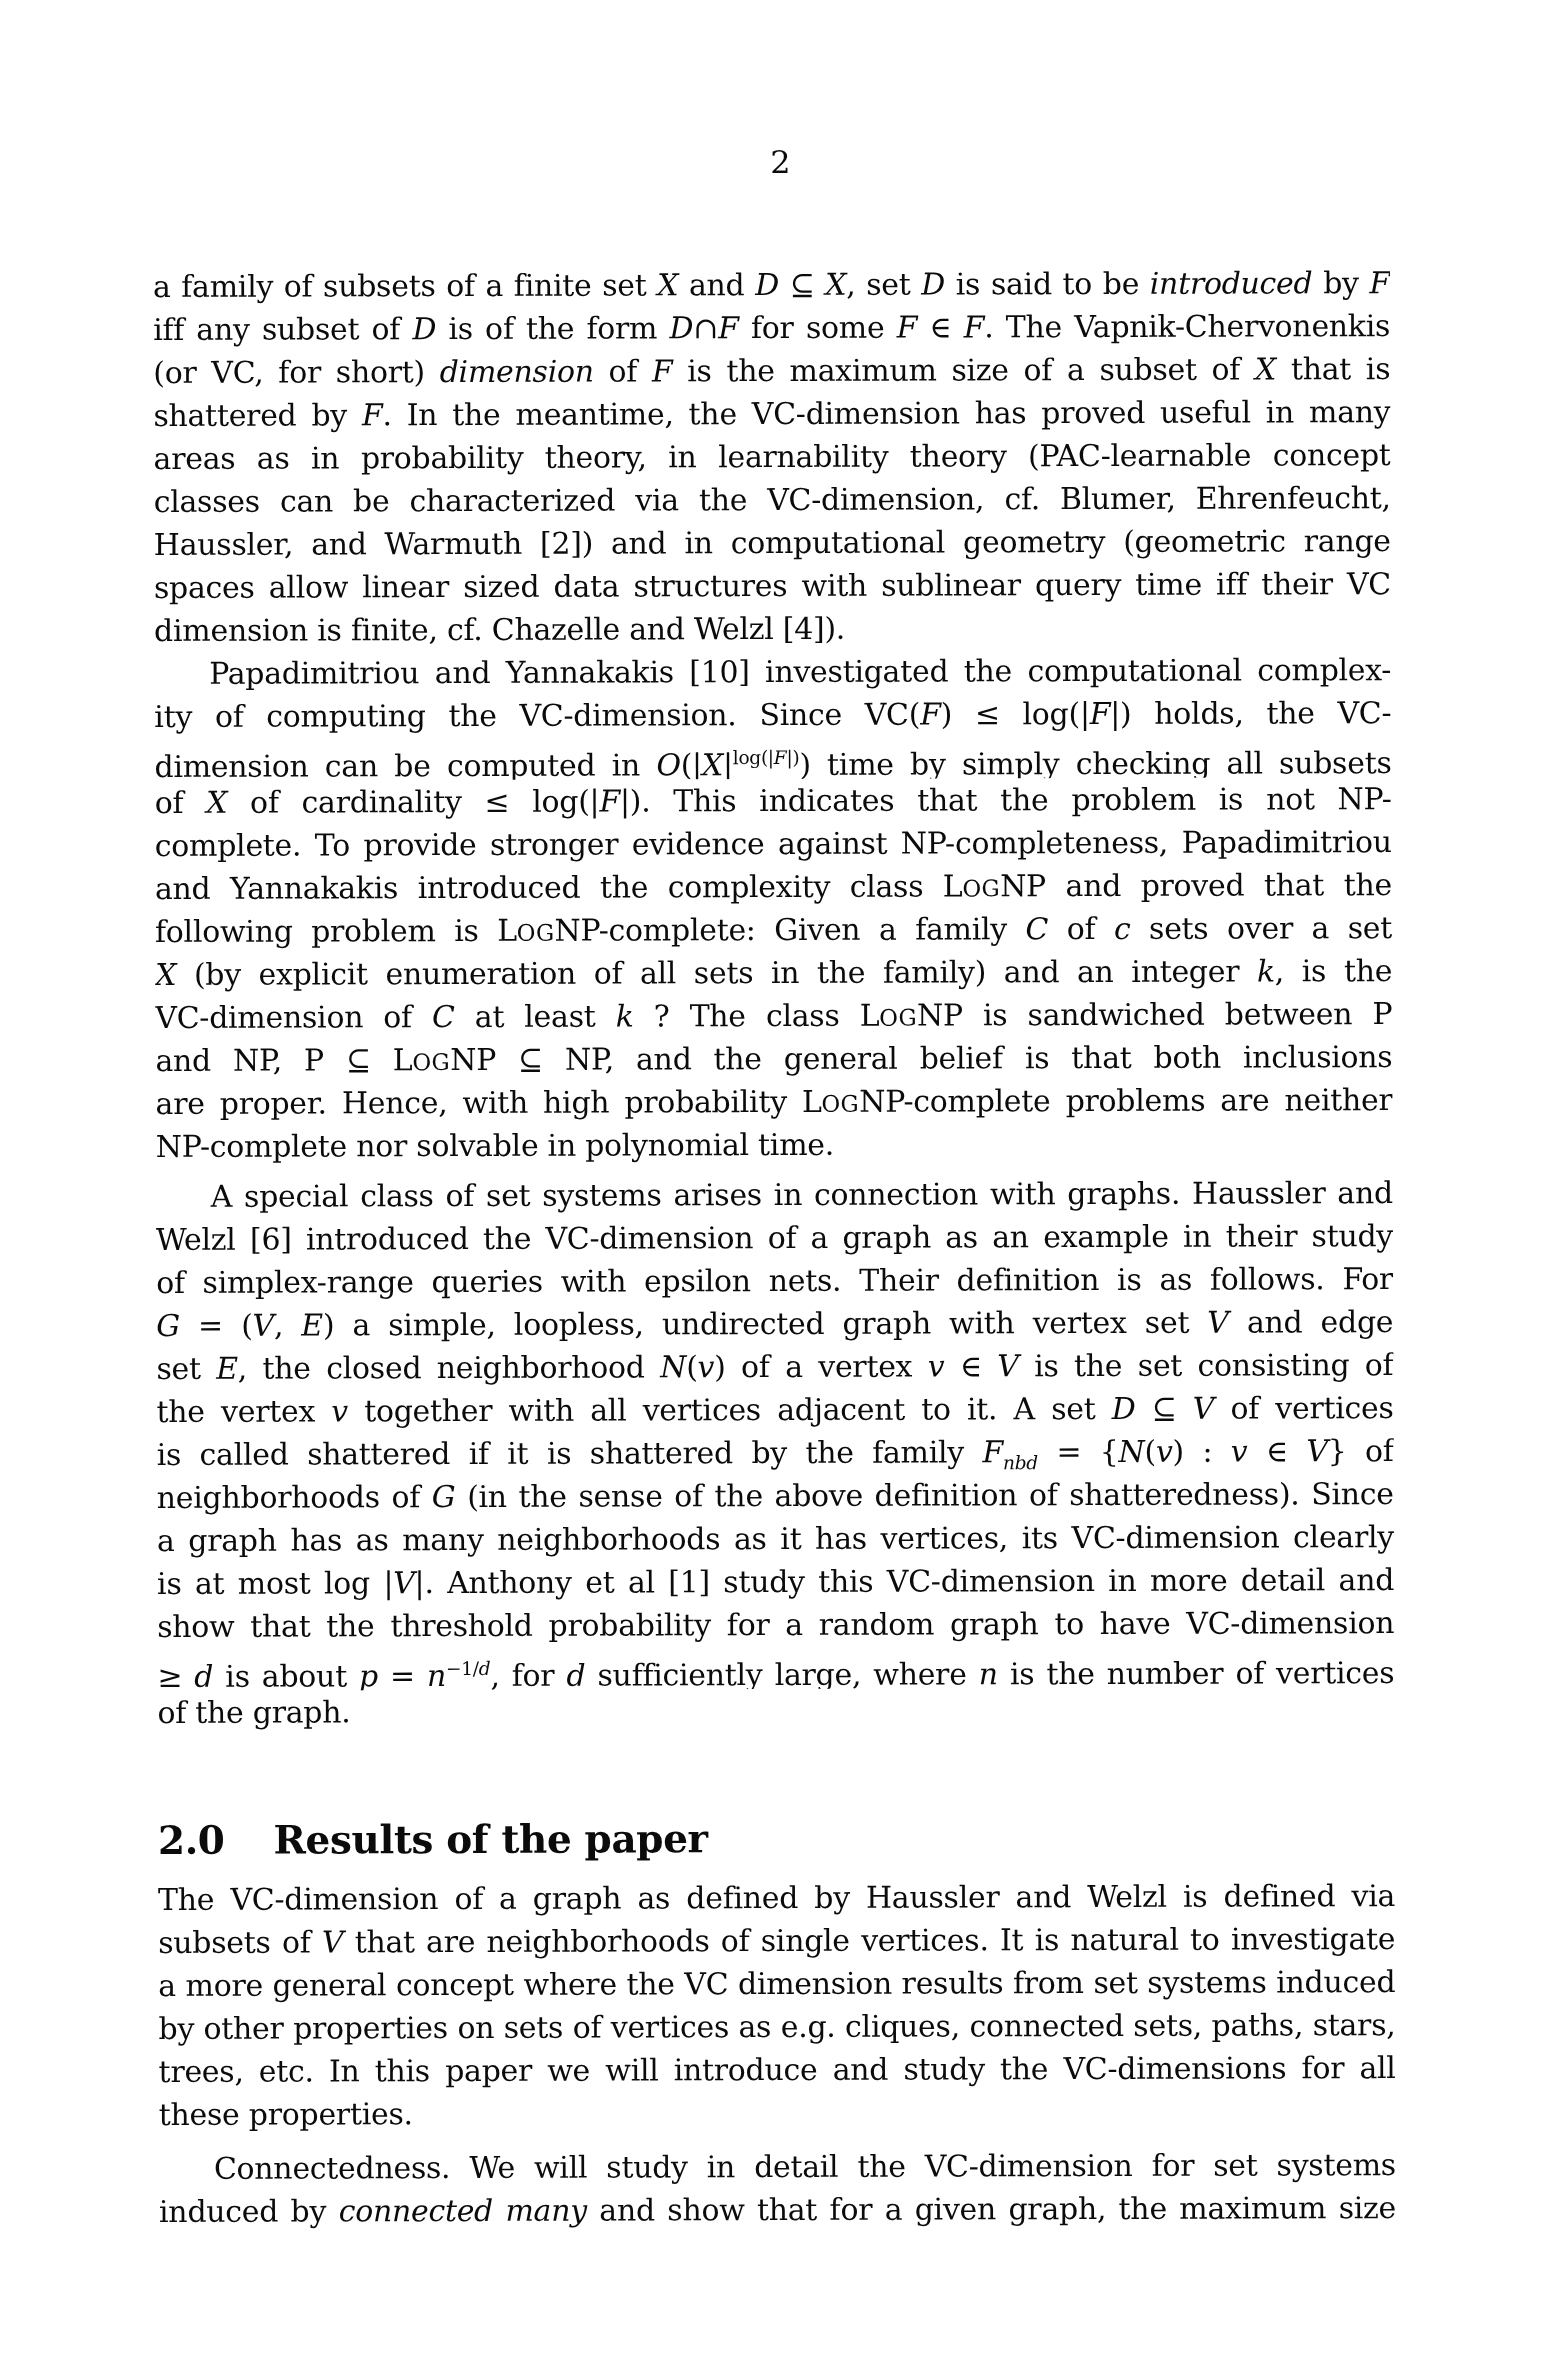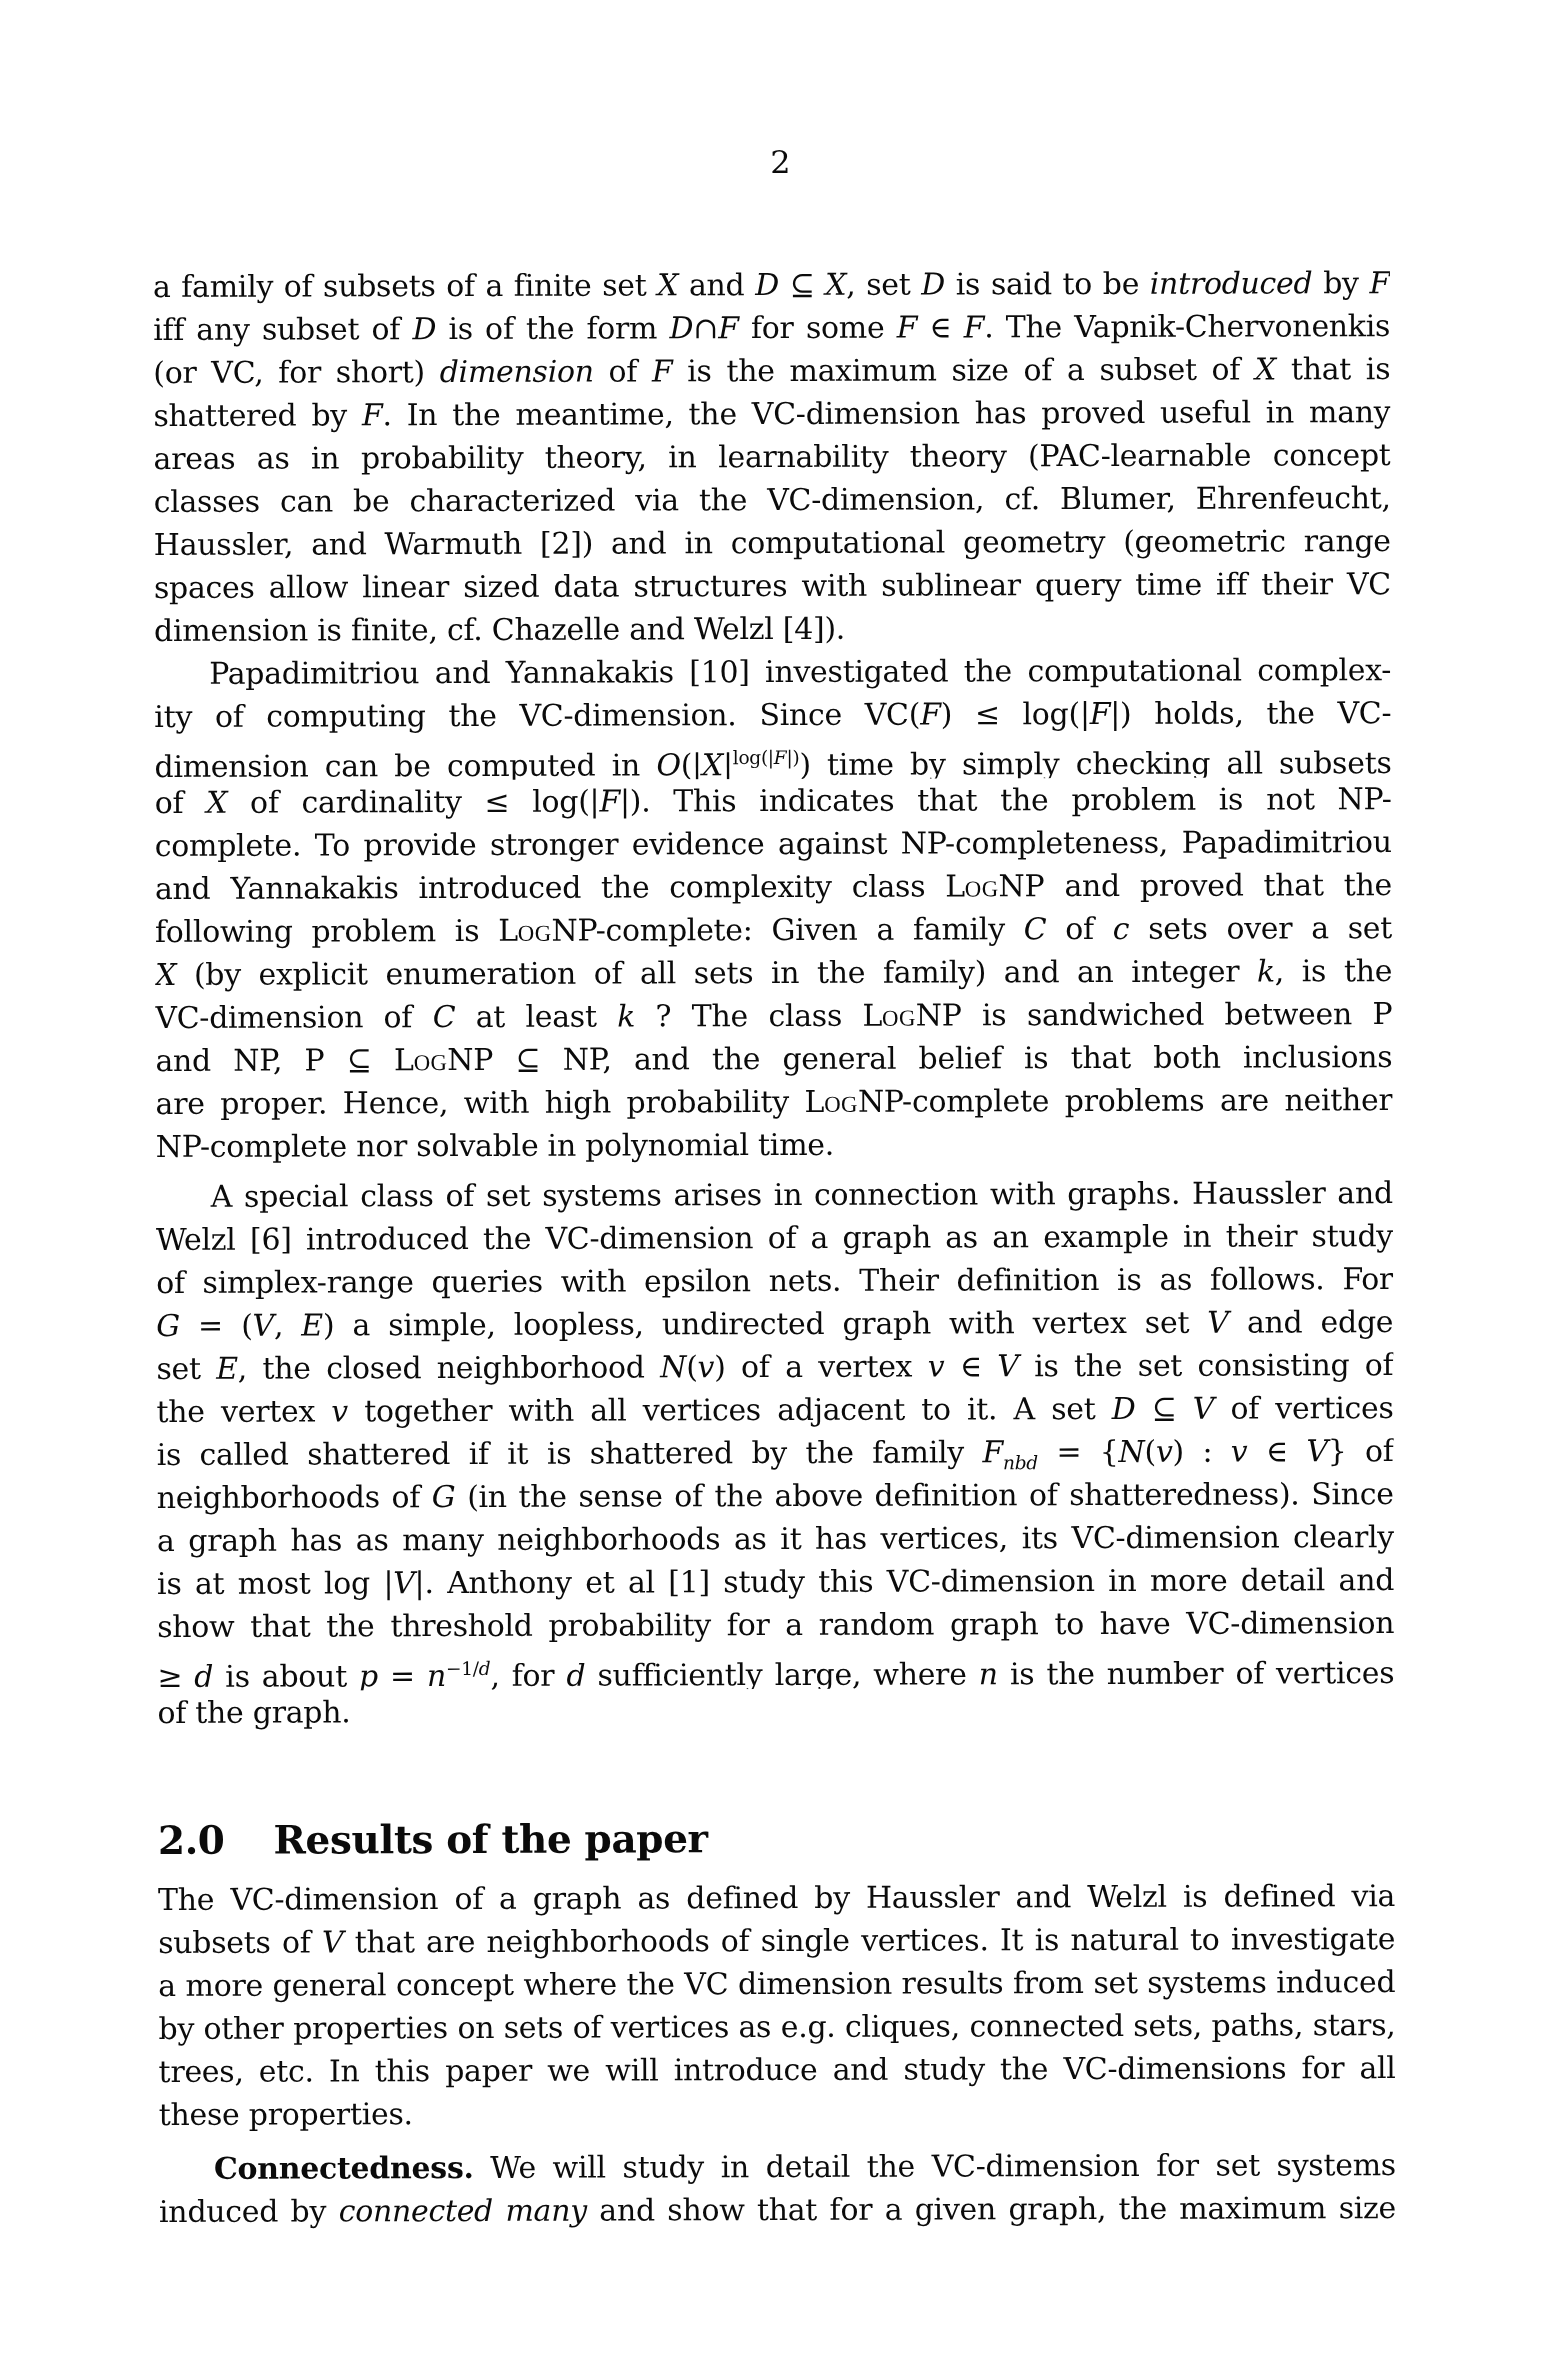--- a/index.html
+++ b/index.html
@@ -47,22 +47,22 @@
     display: flex;
     gap: 49px;
     margin-top: 80px;
     margin-bottom: 11px;
     font-weight: 700;
     font-size: 39px;
     line-height: 53px;
     letter-spacing: -0.4px;
   }
   .line i, .heading i { font-style: italic; }
-  .line b { font-weight: 700; }
-  .line .sc { font-size: 0.76em; letter-spacing: 0.4px; font-family: Liberation Serif, serif; }
+  .line b { font-weight: 400; }
+  .line .sc { font-size: 0.76em; letter-spacing: 0.4px; }
   .line sup { font-size: 0.62em; vertical-align: super; }
   .line sub { font-size: 0.62em; vertical-align: sub; }
 </style>
 </head>
 <body>
 
 <div class="page">
   <div class="page-number">2</div>
   <div class="text-block" id="text-block">
       <div class="para">

